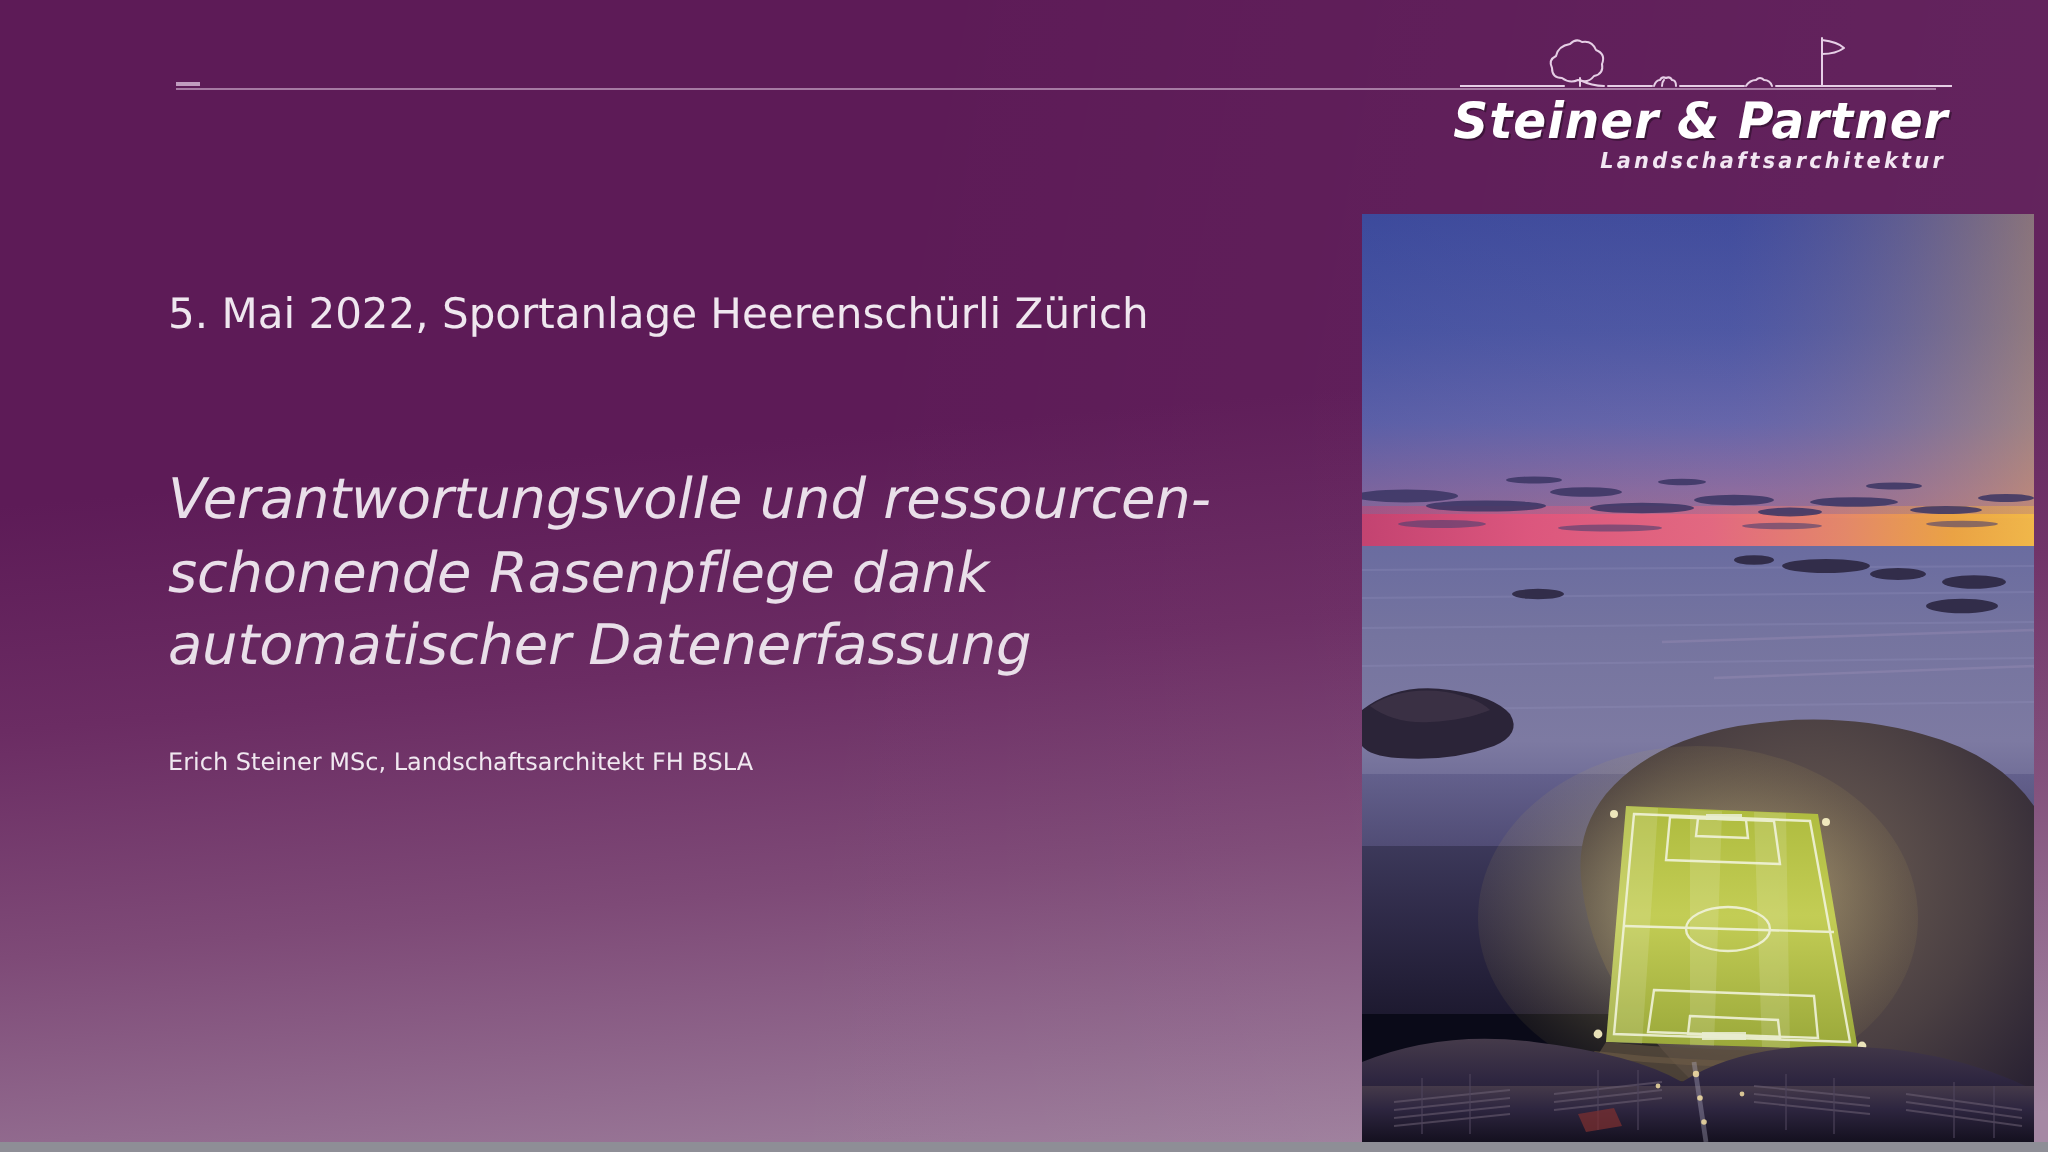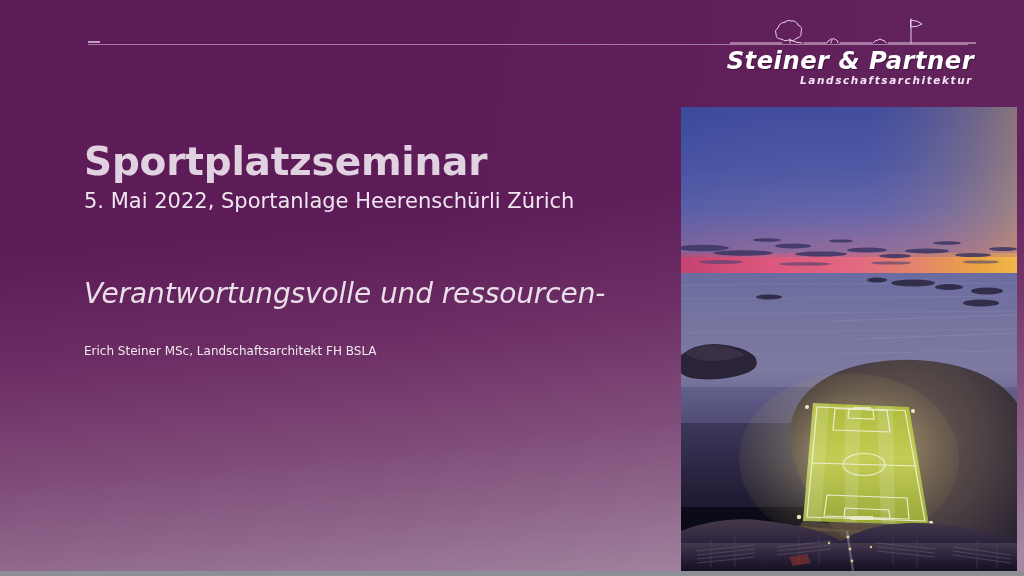--- a/index.html
+++ b/index.html
@@ -180,25 +180,26 @@
 
         <path d="M181 31 L181 7"></path>
         <path d="M181 8 q8 1 11 4 q-4 3 -11 3 z"></path>
       </g>
     </svg>
     <div class="logo-name">Steiner &amp; Partner</div>
     <div class="logo-tag">Landschaftsarchitektur</div>
   </div>
 
   <div class="text-col">
-    <h1 class="title">Sportplatzseminar</h1>
     <div class="subtitle">5. Mai 2022, Sportanlage Heerenschürli Zürich</div>
 
     <div class="headline">
       <span class="ln">Verantwortungsvolle und ressourcen-</span>
+      <span class="ln">schonende Rasenpflege dank</span>
+      <span class="ln">automatischer Datenerfassung</span>
     </div>
 
     <div class="author">Erich Steiner MSc, Landschaftsarchitekt FH BSLA</div>
   </div>
 
   <div class="photo">
     <svg width="336" height="464" viewBox="0 0 336 464">
       <defs>
         <linearGradient id="sky" x1="0" y1="0" x2="0" y2="1">
           <stop offset="0%" stop-color="#3c4a9c"></stop>

